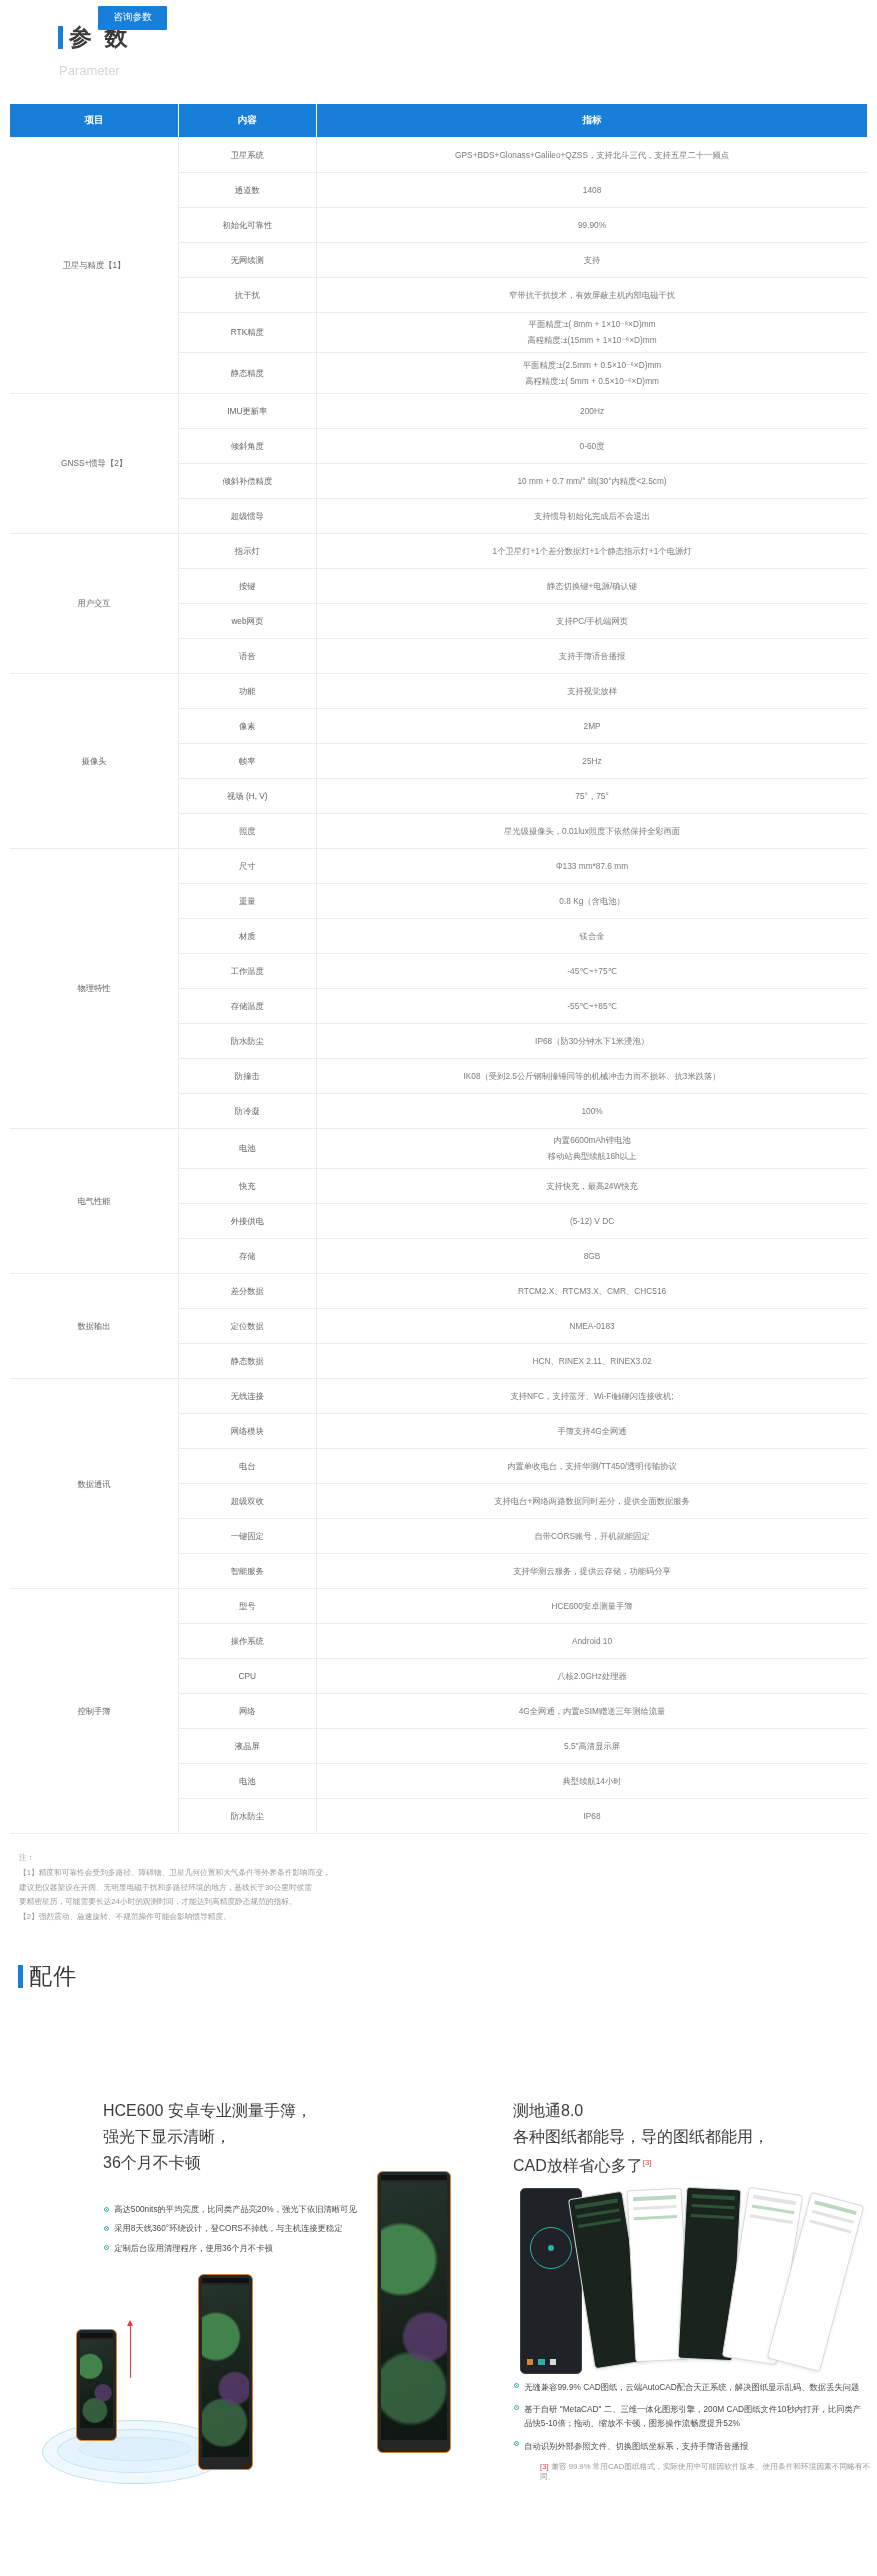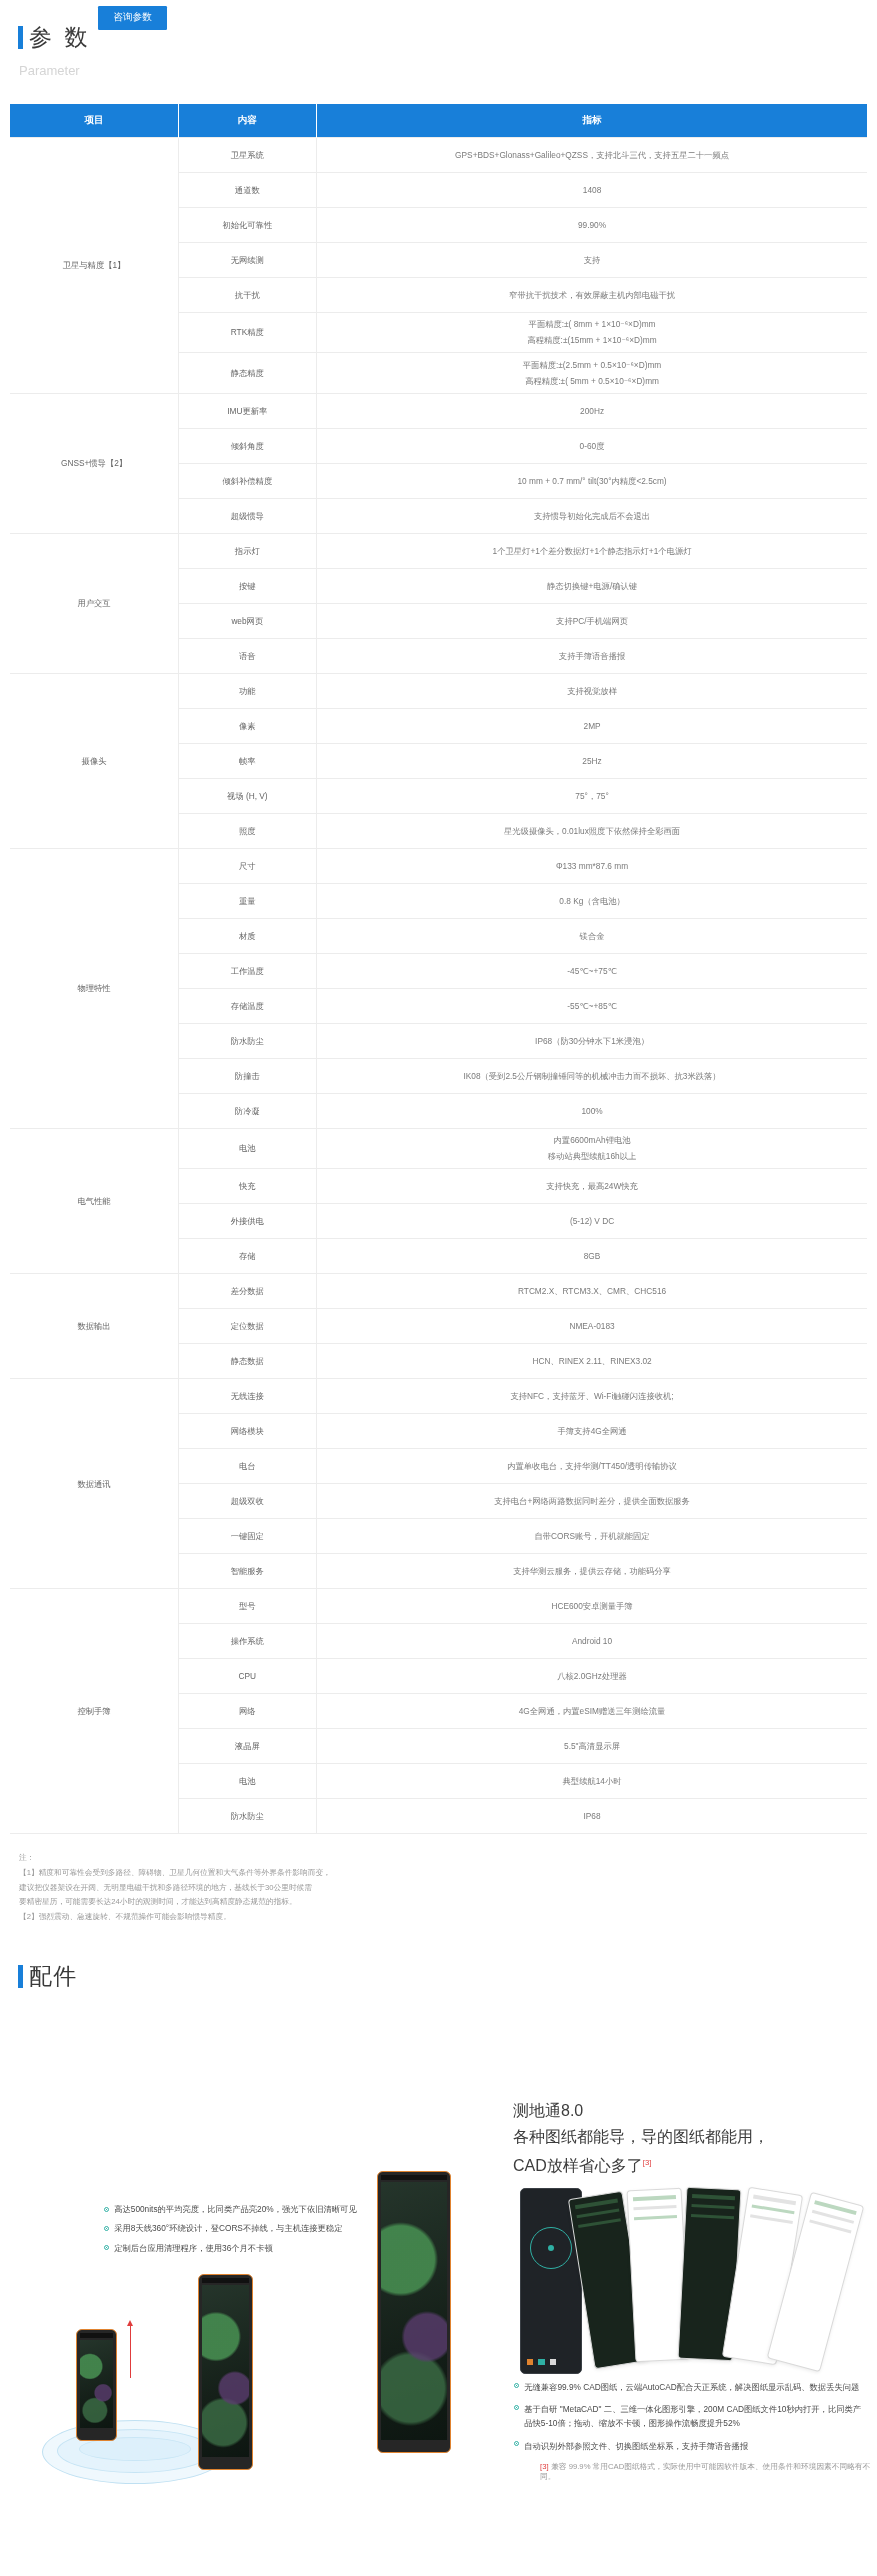--- a/index.html
+++ b/index.html
@@ -1,27 +1,27 @@
 <!DOCTYPE html>
 <html style="--accent: #187fd9; --teal: #2fb0a4; --red: #e03c3c; --orange: #e0832f;font-size:10.3px"><head>
 <meta charset="utf-8">
 <style>
   :root{ --accent:#187fd9; --teal:#2fb0a4; --red:#e03c3c; --orange:#e0832f; }
   *{box-sizing:border-box; margin:0; padding:0;}
   html,body{background:#fff;}
   body{width:878px; font-family:"Liberation Sans","DejaVu Sans",sans-serif; color:#333; position:relative;}
 
   
-  .page-head{position:relative; padding-top:6.4px; height:67px;}
+  .page-head{position:relative; padding-top:6.4px; height:67px;padding-left:40px;}
   .consult-btn{position:absolute; left:98px; top:6.4px; background:var(--accent); color:#fff;
     font-size:9.6px; padding:5.1px 15.4px; border:none; border-radius:1.3px; cursor:pointer;}
   .sec-title{display:flex; align-items:center; margin:15.4px 0 0 18px;}
   .accent-bar{display:inline-block; width:4.5px; height:23px; background:var(--accent); margin-right:6.4px;}
   .sec-title .t{font-size:23px; color:#3a3a3a;}
-  .t-param{letter-spacing:0.55em;}
+  .t-param{letter-spacing:0.55em;font-weight:bold;}
   .t-parts{letter-spacing:1.3px;}
   .sec-sub{margin:10.3px 0 0 19px; font-size:13px; color:#d5d5d5;}
 
   
   table.spec{border-collapse:collapse; margin:37px 0 0 10.3px; width:857px; table-layout:fixed;}
   table.spec th{background:var(--accent); color:#fff; font-size:9.6px; font-weight:bold; height:33px;
     border-right:1.3px solid #fff;}
   table.spec th:last-child{border-right:none;}
   table.spec td{border:0.6px solid #ececec; font-size:8.3px; text-align:center; height:35px;
     padding:3.8px 6.4px; line-height:16px;}
@@ -333,20 +333,25 @@
 
 <div class="parts-head">
   <div class="sec-title">
     <span class="accent-bar"></span>
     <span class="t t-parts">配件</span>
   </div>
 </div>
 
 <div class="promo">
 
+  <div class="h-lines h-left">
+      <div>HCE600 安卓专业测量手簿，</div>
+      <div>强光下显示清晰，</div>
+      <div>36个月不卡顿</div>
+    </div>
   <div class="bullets b-left">
       <div class="bullet">
         <span class="bi"></span>
         <span>高达500nits的平均亮度，比同类产品亮20%，强光下依旧清晰可见</span>
       </div>
       <div class="bullet">
         <span class="bi"></span>
         <span>采用8天线360°环绕设计，登CORS不掉线，与主机连接更稳定</span>
       </div>
       <div class="bullet">

